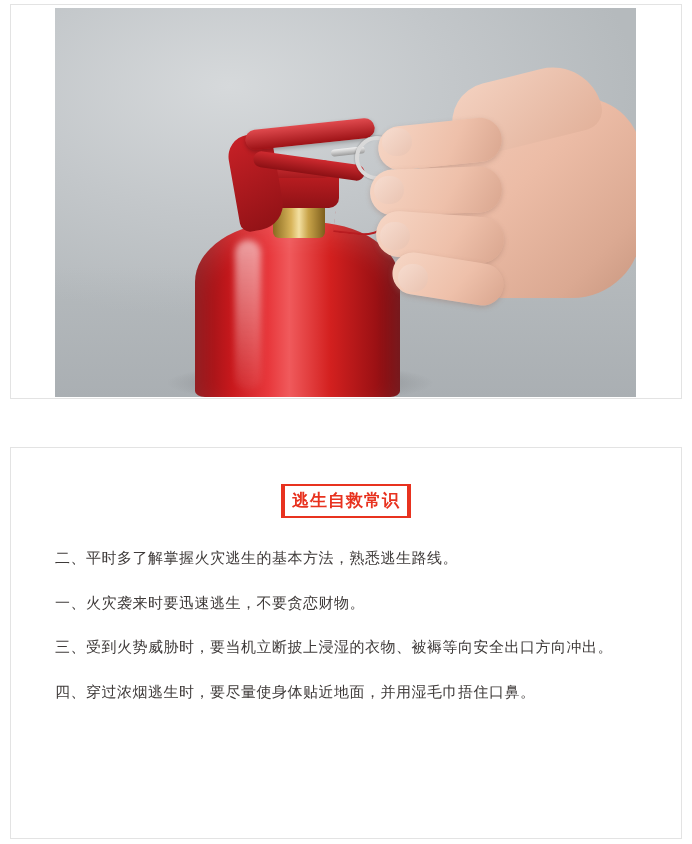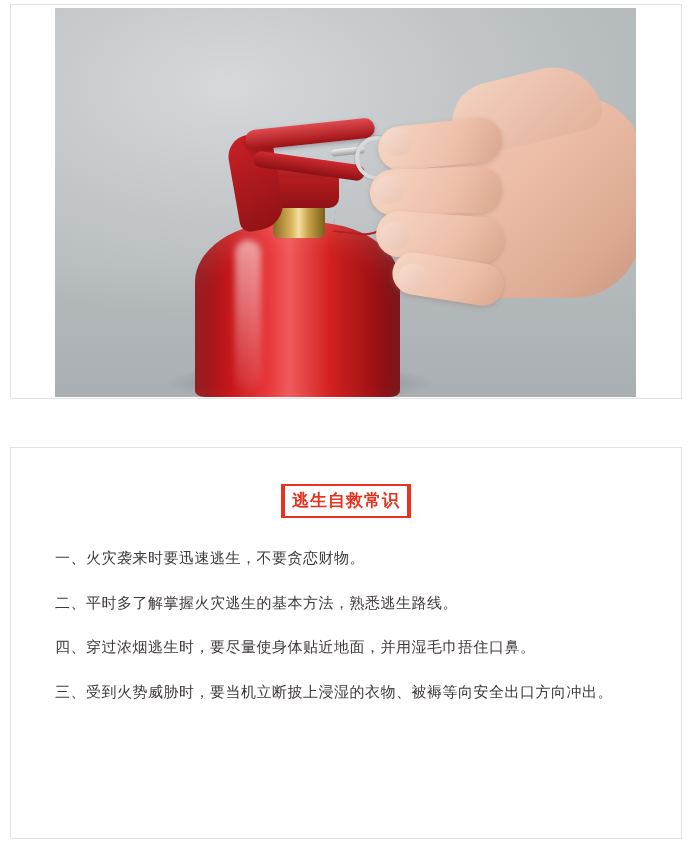--- a/index.html
+++ b/index.html
@@ -317,20 +317,20 @@
         </div>
       </div>
     </div>
   </div>
 
   <div class="text-card">
     <div class="title-wrap">
       <span class="title-badge">逃生自救常识</span>
     </div>
     <div class="paras">
+      <p class="para">二、平时多了解掌握火灾逃生的基本方法，熟悉逃生路线。</p>
       <p class="para">一、火灾袭来时要迅速逃生，不要贪恋财物。</p>
-      <p class="para">二、平时多了解掌握火灾逃生的基本方法，熟悉逃生路线。</p>
+      <p class="para">三、受到火势威胁时，要当机立断披上浸湿的衣物、被褥等向安全出口方向冲出。</p>
       <p class="para">四、穿过浓烟逃生时，要尽量使身体贴近地面，并用湿毛巾捂住口鼻。</p>
-      <p class="para">三、受到火势威胁时，要当机立断披上浸湿的衣物、被褥等向安全出口方向冲出。</p>
     </div>
   </div>
 
 </div>
 
 </body></html>

